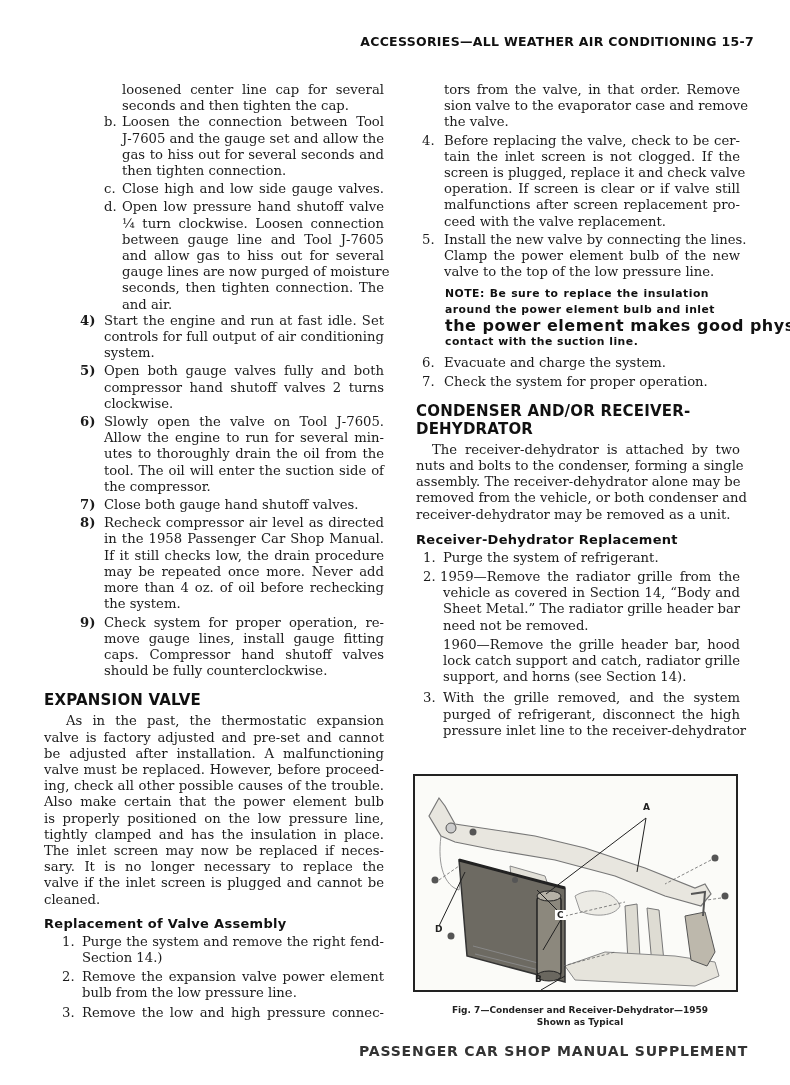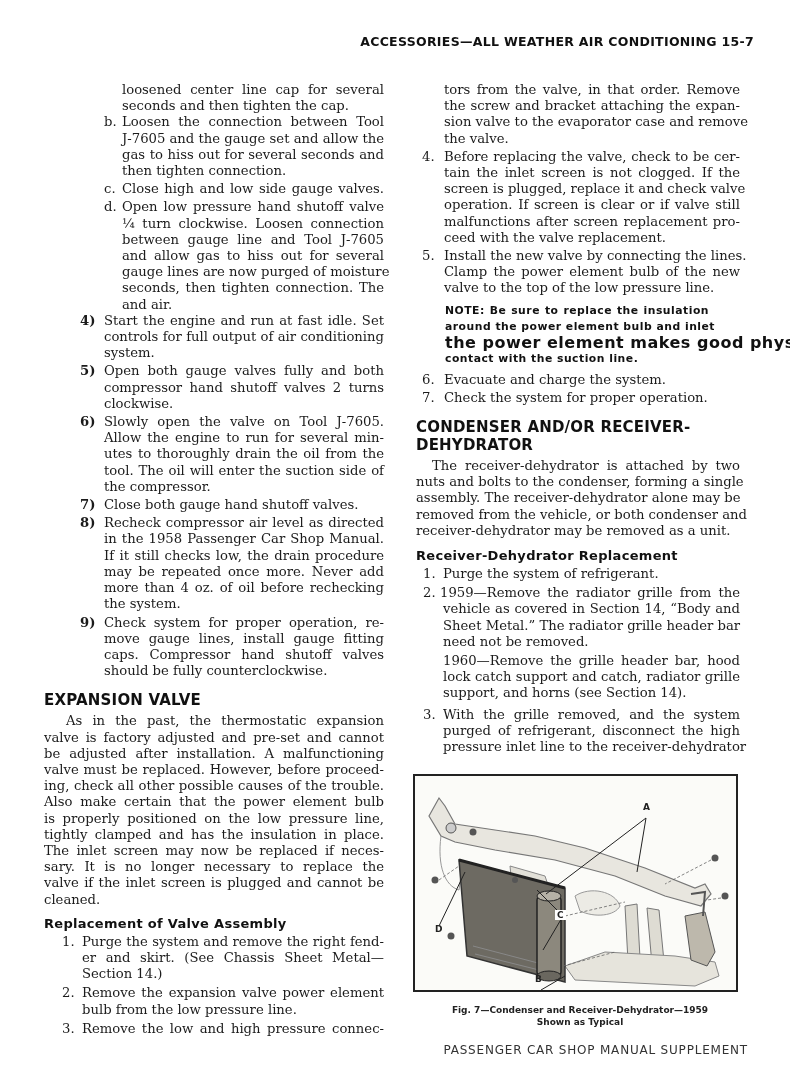--- a/index.html
+++ b/index.html
@@ -16,21 +16,21 @@
   .item { position: relative; }
   .marker { position: absolute; font-size: 13.2px; line-height: 16.2px; }
   .bold-marker { font-weight: bold; }
   .h1 { font-family: "DejaVu Sans", "Liberation Sans", sans-serif; font-weight: bold; font-size: 15px; line-height: 18px; color: #111; letter-spacing: 0.2px; }
   .h2 { font-family: "DejaVu Sans", "Liberation Sans", sans-serif; font-weight: bold; font-size: 13px; line-height: 15px; color: #111; letter-spacing: 0.3px; }
   .note { font-family: "DejaVu Sans", "Liberation Sans", sans-serif; font-weight: bold; font-size: 10.8px; line-height: 16px; letter-spacing: 0.5px; color: #111; }
   .figure { position: absolute; left: 413px; top: 774px; width: 325px; height: 218px; border: 2px solid #222; background: #fbfbf8; box-sizing: border-box; }
   .caption { position: absolute; left: 420px; top: 1004px; width: 320px; text-align: center;
              font-family: "DejaVu Sans", "Liberation Sans", sans-serif; font-weight: bold; font-size: 9px; line-height: 12px; color: #222; }
   .footer { position: absolute; right: 42px; top: 1043px; font-family: "DejaVu Sans", "Liberation Sans", sans-serif;
-            font-weight: normal; font-size: 12px; letter-spacing: 0.8px; color: #333; }
+            font-weight: bold; font-size: 14px; letter-spacing: 0.8px; color: #333; }
   .fig-label { position: absolute; font-family: "DejaVu Sans", "Liberation Sans", sans-serif; font-size: 9px; font-weight: bold; color: #222; }
 </style>
 </head>
 <body>
 
 <div class="page">
 
   <div class="header">ACCESSORIES—ALL WEATHER AIR CONDITIONING 15-7</div>
 
   <div class="col col-left">
@@ -125,41 +125,39 @@
       <div class="ln">sary. It is no longer necessary to replace the</div>
       <div class="ln">valve if the inlet screen is plugged and cannot be</div>
       <div class="ln last">cleaned.</div>
     </div>
 
     <div class="h2" style="margin-top:8px;">Replacement of Valve Assembly</div>
 
     <div class="item" style="margin-left:38px; width:302px; margin-top:3px;">
       <span class="marker" style="left:-20px;">1.</span>
       <div class="ln">Purge the system and remove the right fend-</div>
-      <div class="ln">er and skirt. (See Chassis Sheet Metal—</div>
       <div class="ln last">Section 14.)</div>
     </div>
 
     <div class="item" style="margin-left:38px; width:302px; margin-top:3px;">
       <span class="marker" style="left:-20px;">2.</span>
       <div class="ln">Remove the expansion valve power element</div>
       <div class="ln last">bulb from the low pressure line.</div>
     </div>
 
     <div class="item" style="margin-left:38px; width:302px; margin-top:3px;">
       <span class="marker" style="left:-20px;">3.</span>
       <div class="ln">Remove the low and high pressure connec-</div>
     </div>
   </div>
 
   <div class="col col-right">
 
     <div class="item" style="margin-left:32px; width:296px;">
       <div class="ln">tors from the valve, in that order. Remove</div>
-      <div class="ln">the screw and bracket attaching the expan-</div>
       <div class="ln">sion valve to the evaporator case and remove</div>
       <div class="ln last">the valve.</div>
     </div>
 
     <div class="item" style="margin-left:32px; width:296px; margin-top:2px;">
       <span class="marker" style="left:-22px;">4.</span>
       <div class="ln">Before replacing the valve, check to be cer-</div>
       <div class="ln">tain the inlet screen is not clogged. If the</div>
       <div class="ln">screen is plugged, replace it and check valve</div>
       <div class="ln">operation. If screen is clear or if valve still</div>

